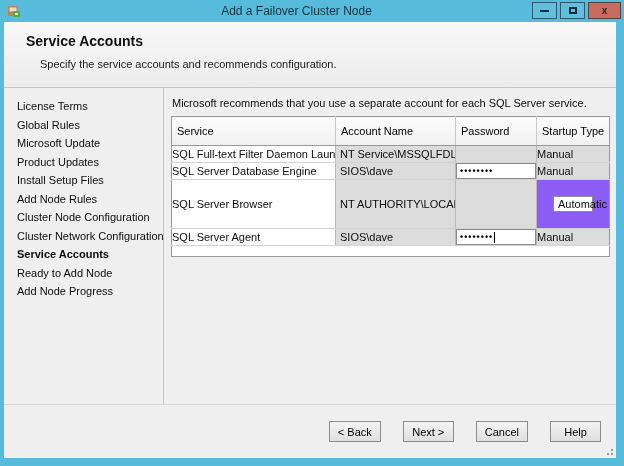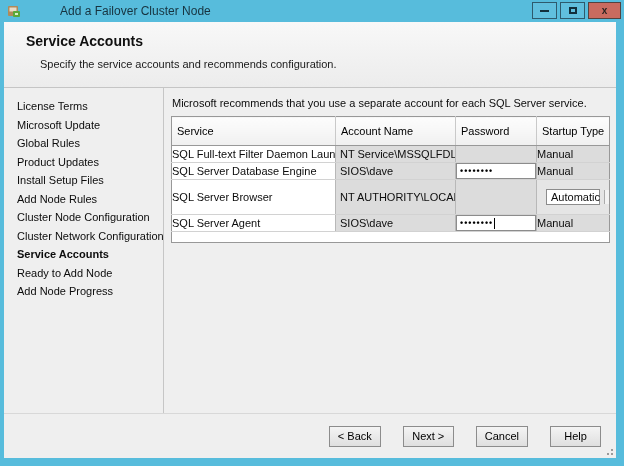--- a/index.html
+++ b/index.html
@@ -17,20 +17,21 @@
   }
   
   .titlebar {
     position: relative;
     height: 22px;
     display: flex; align-items: center;
   }
   .app-icon { width: 14px; height: 14px; margin-left: 7px; flex: 0 0 auto; }
   .win-title {
     position: absolute; left: 60px; right: 91px;
+    text-align: center;
     font-size: 12px; color: #17333f;
     white-space: nowrap; overflow: hidden;
   }
   .controls { position: absolute; right: 3px; top: 2px; display: flex; gap: 3px; }
   .ctrl {
     width: 25px; height: 17px;
     border: 1px solid #2e5a6d;
     background: rgba(255,255,255,0.06);
     display: flex; align-items: center; justify-content: center;
     cursor: default;
@@ -97,37 +98,37 @@
   td.cell-password { background: #dcdcdc; }
   .pw-field {
     height: 100%; background: #fff;
     border: 1px solid #8c8c8c;
     padding: 0 3px;
     display: flex; align-items: center;
     font-weight: bold; font-size: 9px; letter-spacing: 1px; color: #000;
   }
   .pw-caret { width: 1px; height: 11px; background: #000; margin-left: 1px; }
   td.cell-startup { padding: 1px 5px; background: #dcdcdc; color: #0c0c0c; }
-  td.cell-startup.combo-cell { padding: 9px; background: #e5e5e5; margin-left: 8px; }
+  td.cell-startup.combo-cell { padding: 16px; background: #8b5cf6; margin-left: 8px; }
   .combo {
     display: flex; align-items: stretch; height: 100%;
     border: 1px solid #8c8c8c; background: #fff;
   }
   .combo-label { flex: 1; padding: 1px 4px; display: flex; align-items: center; color: #0c0c0c; }
   .combo-btn {
     width: 15px; flex: 0 0 auto;
     border-left: 1px solid #ababab; background: #f2f2f2;
     display: flex; align-items: center; justify-content: center;
     font-size: 8px; color: #444;
   }
   tr.filler td { height: 11px; background: #fff; border-right: none; border-bottom: none; }
   
   .footer {
     position: relative;
-    height: 45px; flex: 0 0 auto;
+    height: 54px; flex: 0 0 auto;
     border-top: 1px solid #d8d8d8;
     display: flex; justify-content: flex-end; align-items: center;
     gap: 22px; padding-right: 15px;
   }
   .btn {
     min-width: 51px; height: 21px;
     font-family: "Liberation Sans", sans-serif; font-size: 11px; color: #000;
     background: linear-gradient(#f4f4f4, #dfdfdf);
     border: 1px solid #8c8c8c;
     padding: 0 8px;
@@ -167,22 +168,22 @@
   <div class="dialog">
 
     <div class="hdr">
       <h1>Service Accounts</h1>
       <div class="sub">Specify the service accounts and recommends configuration.</div>
     </div>
 
     <div class="content">
       <div class="sidebar">
           <div class="side-item">License Terms</div>
+          <div class="side-item">Global Rules</div>
           <div class="side-item">Microsoft Update</div>
-          <div class="side-item">Global Rules</div>
           <div class="side-item">Product Updates</div>
           <div class="side-item">Install Setup Files</div>
           <div class="side-item">Add Node Rules</div>
           <div class="side-item">Cluster Node Configuration</div>
           <div class="side-item">Cluster Network Configuration</div>
           <div class="side-item active">Service Accounts</div>
           <div class="side-item">Ready to Add Node</div>
           <div class="side-item">Add Node Progress</div>
         </div>
 

